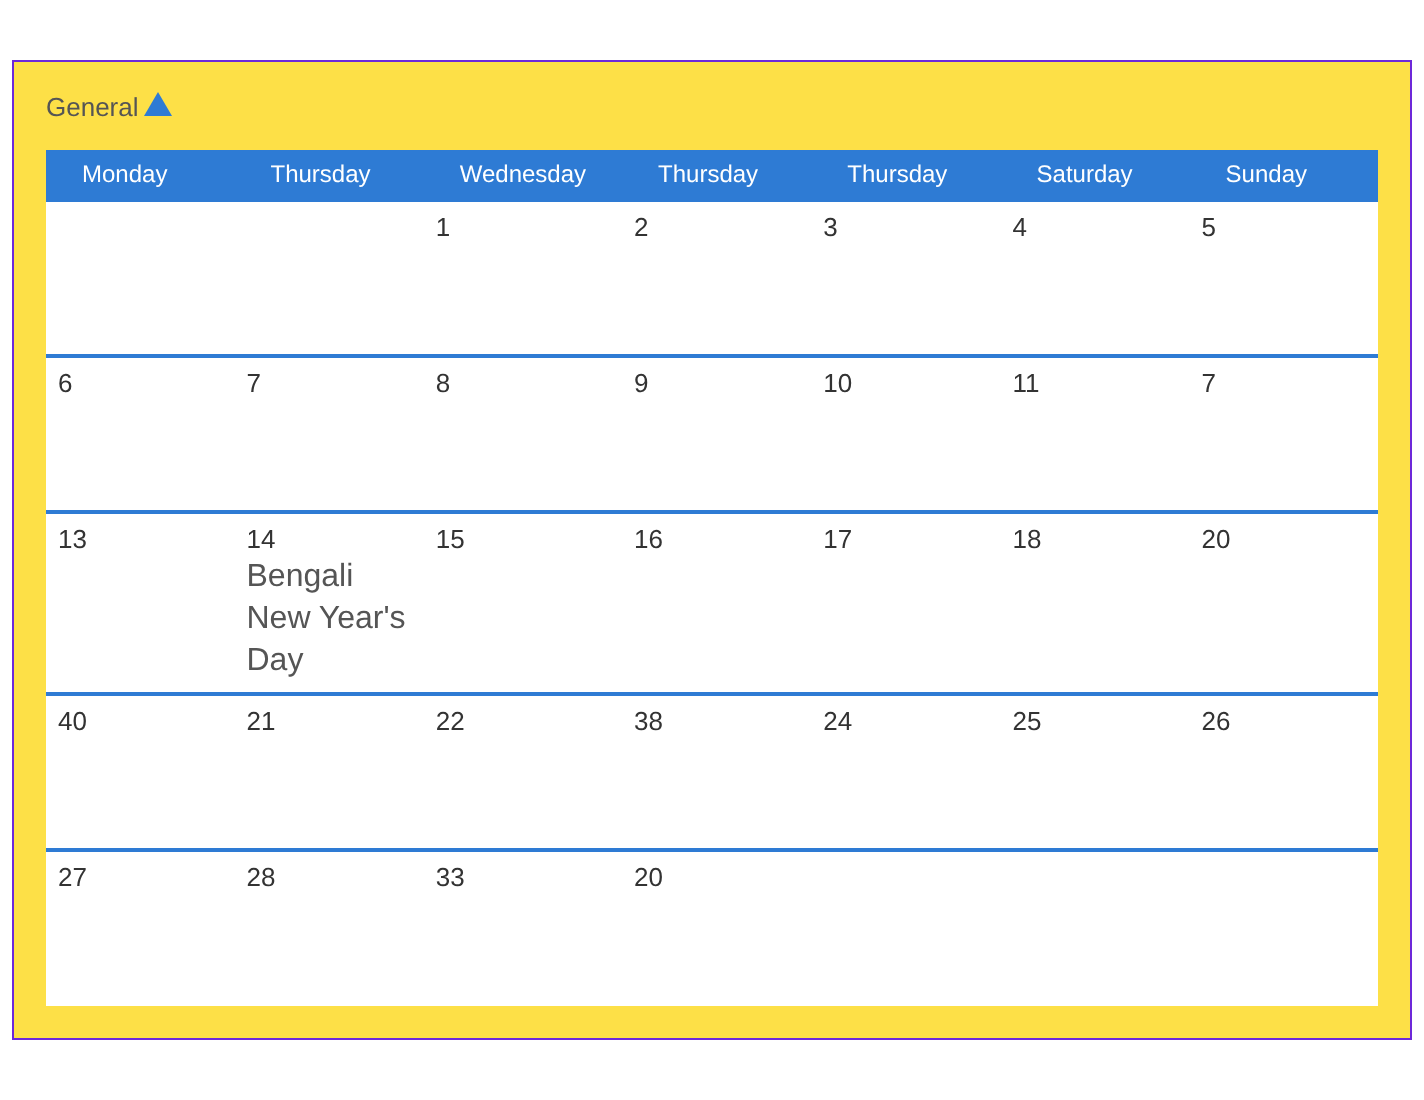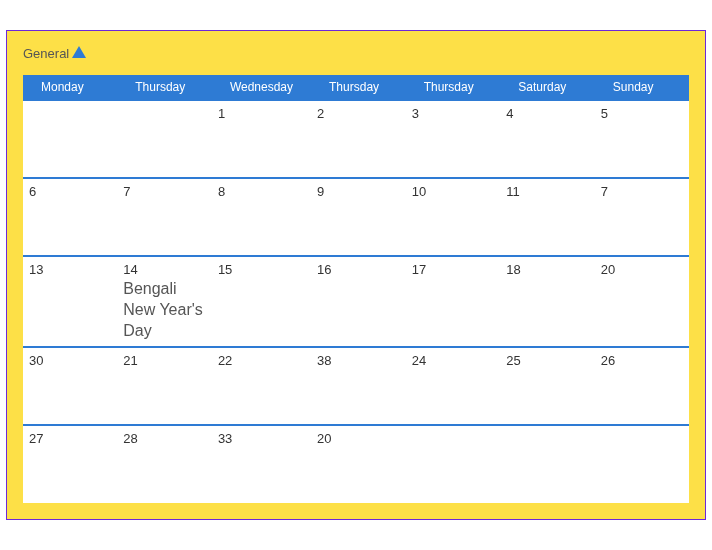--- a/index.html
+++ b/index.html
@@ -194,21 +194,21 @@
           </td>
           <td>
             <span class="day-num">18</span>
           </td>
           <td>
             <span class="day-num">20</span>
           </td>
         </tr>
         <tr>
           <td>
-            <span class="day-num">30</span>
+            <span class="day-num">40</span>
           </td>
           <td>
             <span class="day-num">21</span>
           </td>
           <td>
             <span class="day-num">22</span>
           </td>
           <td>
             <span class="day-num">38</span>
           </td>

